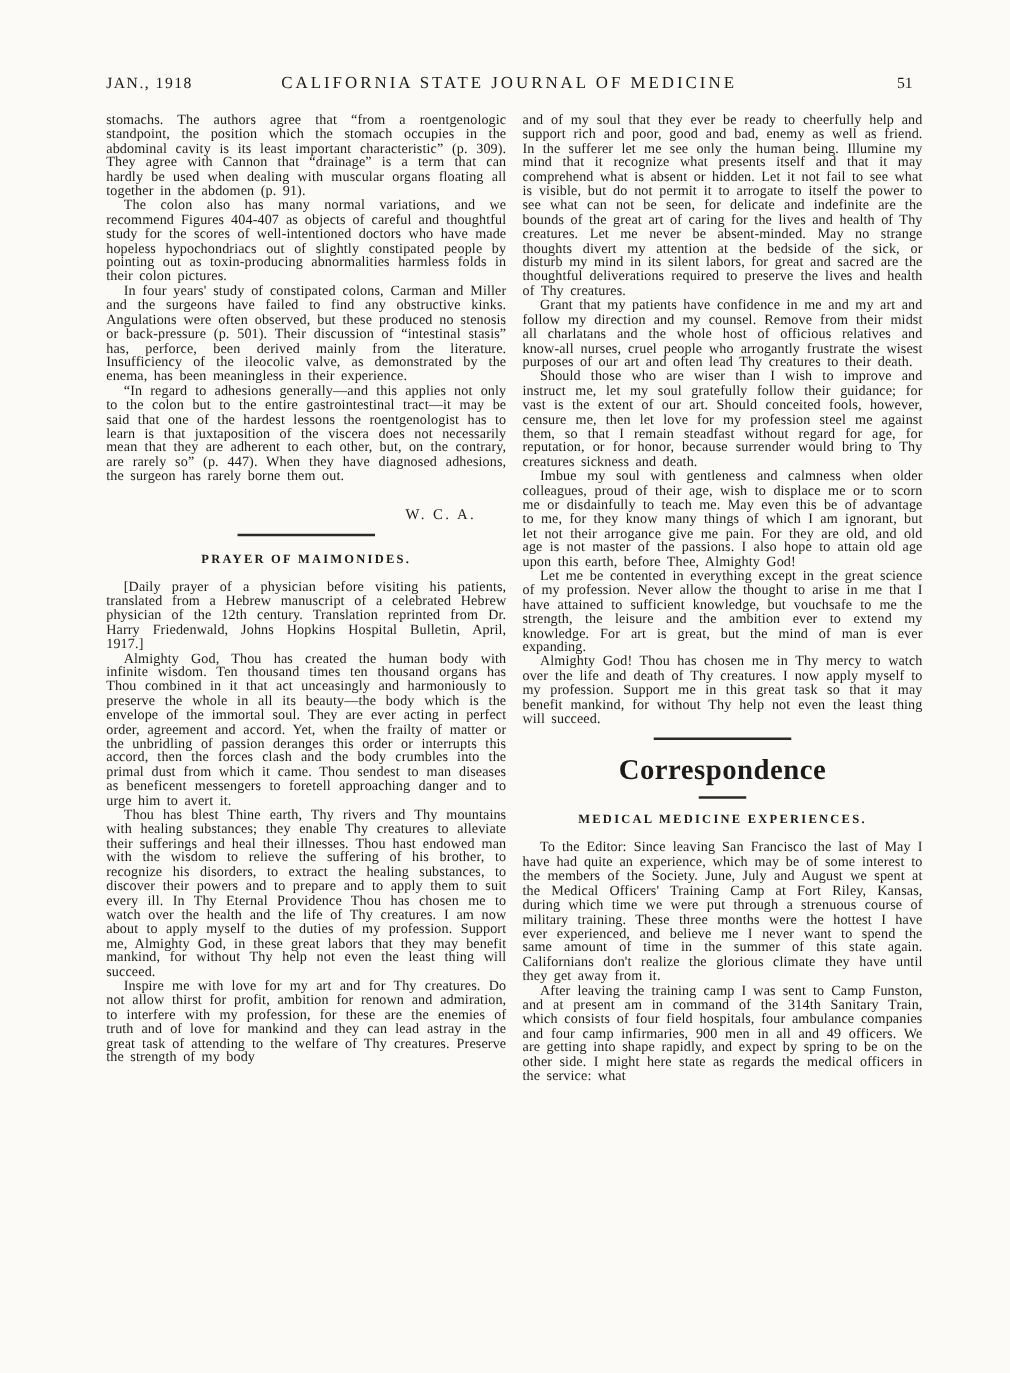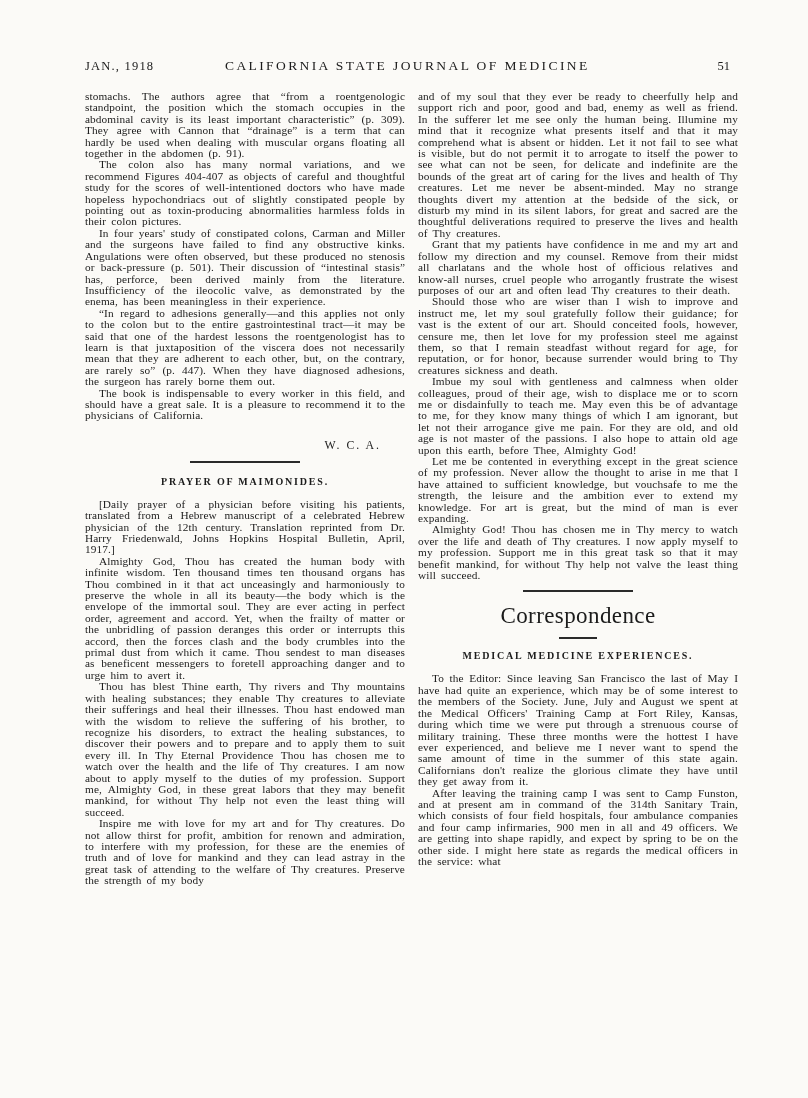--- a/index.html
+++ b/index.html
@@ -85,21 +85,21 @@
     text-align: center;
     font-size: 10px;
     font-weight: bold;
     letter-spacing: 1.8px;
     line-height: 15px;
   }
   h1.correspondence-heading {
     margin: 1px 0 2px 0;
     text-align: center;
     font-size: 23px;
-    font-weight: normal;
+    font-weight: bold;
     letter-spacing: 0.4px;
     line-height: 26px;
   }
 </style>
 </head>
 <body>
 
 <div class="page">
 
   <header class="header">
@@ -108,39 +108,38 @@
     <span class="pagenum">51</span>
   </header>
 
   <div class="columns">
 
     <div class="col">
       <p class="body-text noindent">stomachs.  The authors agree that “from a roentgenologic standpoint, the position which the stomach occupies in the abdominal cavity is its least important characteristic” (p. 309).  They agree with Cannon that “drainage” is a term that can hardly be used when dealing with muscular organs floating all together in the abdomen (p. 91).</p>
       <p class="body-text">The colon also has many normal variations, and we recommend Figures 404-407 as objects of careful and thoughtful study for the scores of well-intentioned doctors who have made hopeless hypochondriacs out of slightly constipated people by pointing out as toxin-producing abnormalities harmless folds in their colon pictures.</p>
       <p class="body-text">In four years' study of constipated colons, Carman and Miller and the surgeons have failed to find any obstructive kinks.  Angulations were often observed, but these produced no stenosis or back-pressure (p. 501).  Their discussion of “intestinal stasis” has, perforce, been derived mainly from the literature.  Insufficiency of the ileocolic valve, as demonstrated by the enema, has been meaningless in their experience.</p>
       <p class="body-text">“In regard to adhesions generally—and this applies not only to the colon but to the entire gastrointestinal tract—it may be said that one of the hardest lessons the roentgenologist has to learn is that juxtaposition of the viscera does not necessarily mean that they are adherent to each other, but, on the contrary, are rarely so” (p. 447).  When they have diagnosed adhesions, the surgeon has rarely borne them out.</p>
-      <p class="body-text">The book is indispensable to every worker in this field, and should have a great sale.  It is a pleasure to recommend it to the physicians of California.</p>
       <div class="signature">W. C. A.</div>
 
       <div class="rule"></div>
 
       <h2 class="section-heading">PRAYER OF MAIMONIDES.</h2>
       <p class="body-text">[Daily prayer of a physician before visiting his patients, translated from a Hebrew manuscript of a celebrated Hebrew physician of the 12th century. Translation reprinted from Dr. Harry Friedenwald, Johns Hopkins Hospital Bulletin, April, 1917.]</p>
       <p class="body-text">Almighty God, Thou has created the human body with infinite wisdom.  Ten thousand times ten thousand organs has Thou combined in it that act unceasingly and harmoniously to preserve the whole in all its beauty—the body which is the envelope of the immortal soul.  They are ever acting in perfect order, agreement and accord.  Yet, when the frailty of matter or the unbridling of passion deranges this order or interrupts this accord, then the forces clash and the body crumbles into the primal dust from which it came.  Thou sendest to man diseases as beneficent messengers to foretell approaching danger and to urge him to avert it.</p>
       <p class="body-text">Thou has blest Thine earth, Thy rivers and Thy mountains with healing substances; they enable Thy creatures to alleviate their sufferings and heal their illnesses.  Thou hast endowed man with the wisdom to relieve the suffering of his brother, to recognize his disorders, to extract the healing substances, to discover their powers and to prepare and to apply them to suit every ill.  In Thy Eternal Providence Thou has chosen me to watch over the health and the life of Thy creatures.  I am now about to apply myself to the duties of my profession.  Support me, Almighty God, in these great labors that they may benefit mankind, for without Thy help not even the least thing will succeed.</p>
       <p class="body-text">Inspire me with love for my art and for Thy creatures.  Do not allow thirst for profit, ambition for renown and admiration, to interfere with my profession, for these are the enemies of truth and of love for mankind and they can lead astray in the great task of attending to the welfare of Thy creatures.  Preserve the strength of my body</p>
     </div>
 
     <div class="col">
       <p class="body-text noindent">and of my soul that they ever be ready to cheerfully help and support rich and poor, good and bad, enemy as well as friend.  In the sufferer let me see only the human being.  Illumine my mind that it recognize what presents itself and that it may comprehend what is absent or hidden.  Let it not fail to see what is visible, but do not permit it to arrogate to itself the power to see what can not be seen, for delicate and indefinite are the bounds of the great art of caring for the lives and health of Thy creatures.  Let me never be absent-minded.  May no strange thoughts divert my attention at the bedside of the sick, or disturb my mind in its silent labors, for great and sacred are the thoughtful deliverations required to preserve the lives and health of Thy creatures.</p>
       <p class="body-text">Grant that my patients have confidence in me and my art and follow my direction and my counsel.  Remove from their midst all charlatans and the whole host of officious relatives and know-all nurses, cruel people who arrogantly frustrate the wisest purposes of our art and often lead Thy creatures to their death.</p>
       <p class="body-text">Should those who are wiser than I wish to improve and instruct me, let my soul gratefully follow their guidance; for vast is the extent of our art.  Should conceited fools, however, censure me, then let love for my profession steel me against them, so that I remain steadfast without regard for age, for reputation, or for honor, because surrender would bring to Thy creatures sickness and death.</p>
       <p class="body-text">Imbue my soul with gentleness and calmness when older colleagues, proud of their age, wish to displace me or to scorn me or disdainfully to teach me.  May even this be of advantage to me, for they know many things of which I am ignorant, but let not their arrogance give me pain.  For they are old, and old age is not master of the passions.  I also hope to attain old age upon this earth, before Thee, Almighty God!</p>
       <p class="body-text">Let me be contented in everything except in the great science of my profession.  Never allow the thought to arise in me that I have attained to sufficient knowledge, but vouchsafe to me the strength, the leisure and the ambition ever to extend my knowledge.  For art is great, but the mind of man is ever expanding.</p>
-      <p class="body-text">Almighty God!  Thou has chosen me in Thy mercy to watch over the life and death of Thy creatures.  I now apply myself to my profession.  Support me in this great task so that it may benefit mankind, for without Thy help not valve the least thing will succeed.</p>
+      <p class="body-text">Almighty God!  Thou has chosen me in Thy mercy to watch over the life and death of Thy creatures.  I now apply myself to my profession.  Support me in this great task so that it may benefit mankind, for without Thy help not even the least thing will succeed.</p>
 
       <div class="rule"></div>
 
       <h1 class="correspondence-heading">Correspondence</h1>
 
       <div class="rule small"></div>
 
       <h2 class="section-heading">MEDICAL MEDICINE EXPERIENCES.</h2>
       <p class="body-text">To the Editor:  Since leaving San Francisco the last of May I have had quite an experience, which may be of some interest to the members of the Society.  June, July and August we spent at the Medical Officers' Training Camp at Fort Riley, Kansas, during which time we were put through a strenuous course of military training.  These three months were the hottest I have ever experienced, and believe me I never want to spend the same amount of time in the summer of this state again.  Californians don't realize the glorious climate they have until they get away from it.</p>
       <p class="body-text">After leaving the training camp I was sent to Camp Funston, and at present am in command of the 314th Sanitary Train, which consists of four field hospitals, four ambulance companies and four camp infirmaries, 900 men in all and 49 officers.  We are getting into shape rapidly, and expect by spring to be on the other side.  I might here state as regards the medical officers in the service: what</p>

